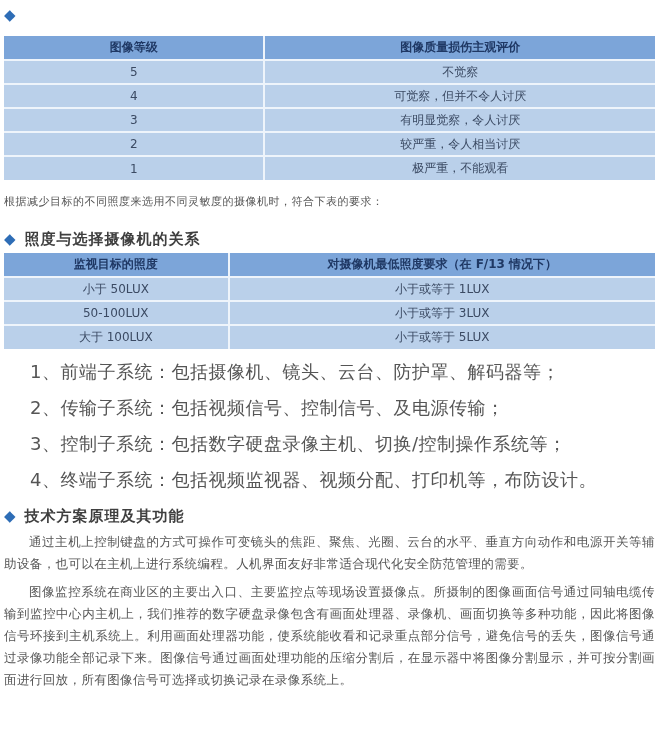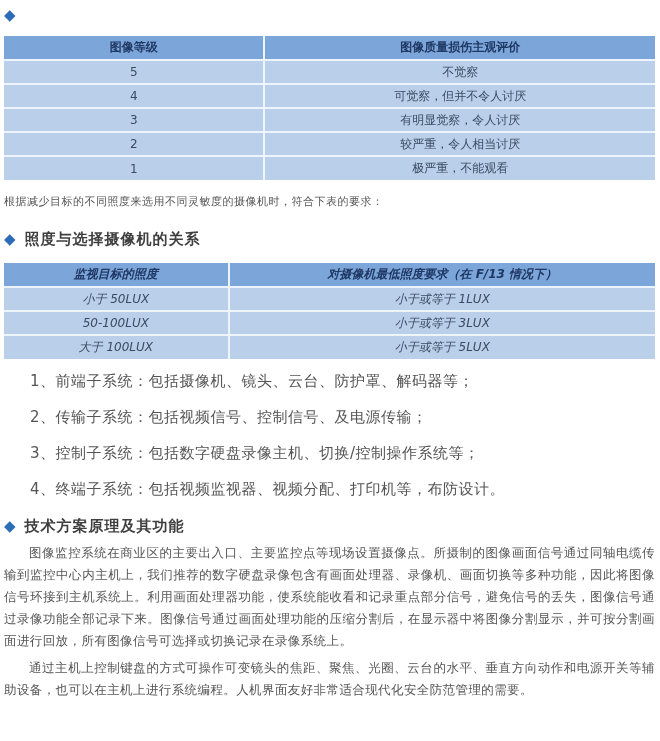--- a/index.html
+++ b/index.html
@@ -47,35 +47,35 @@
   table.data-table tr.head td{
     background:var(--header-bg);
     color:var(--header-text);
     font-weight:600;
   }
   table.data-table tr.body-row td{
     background:var(--row-bg);
     color:var(--row-text);
   }
   #table1{margin-top:13px;}
-  #table2{margin-top:14px;font-style:italic;}
+  #table2{margin-top:4px;}
   #table1 td.col1{width:40%;}
   #table2 td.col1{width:34.5%;}
 
   .plain-text{
     font-size:11px;color:var(--body-text);
     letter-spacing:.5px;
   }
   .after-table1{margin-top:14px;}
   .heading-2{margin-top:21px;}
   .system-intro{margin-top:16px;}
 
   ul.subsystem-list{list-style:none;margin-top:14px;}
   ul.subsystem-list li{
-    font-size:15px;color:var(--body-text);
+    font-size:18px;color:var(--body-text);
     padding-left:26px;letter-spacing:.5px;
     margin-top:19px;line-height:17px;
   }
   ul.subsystem-list li:first-child{margin-top:0;}
 
   .heading-3{margin-top:19px;}
   .tech-para{
     margin-top:6px;
     font-size:12.5px;line-height:22px;
     text-indent:2em;color:var(--body-text);
@@ -155,16 +155,16 @@
     <li>2、传输子系统：包括视频信号、控制信号、及电源传输；</li>
     <li>3、控制子系统：包括数字硬盘录像主机、切换/控制操作系统等；</li>
     <li>4、终端子系统：包括视频监视器、视频分配、打印机等，布防设计。</li>
   </ul>
 
   <div class="section-heading heading-3">
     <span class="diamond">◆</span>
     <span>技术方案原理及其功能</span>
   </div>
 
+  <p class="tech-para second">通过主机上控制键盘的方式可操作可变镜头的焦距、聚焦、光圈、云台的水平、垂直方向动作和电源开关等辅助设备，也可以在主机上进行系统编程。人机界面友好非常适合现代化安全防范管理的需要。</p>
   <p class="tech-para">图像监控系统在商业区的主要出入口、主要监控点等现场设置摄像点。所摄制的图像画面信号通过同轴电缆传输到监控中心内主机上，我们推荐的数字硬盘录像包含有画面处理器、录像机、画面切换等多种功能，因此将图像信号环接到主机系统上。利用画面处理器功能，使系统能收看和记录重点部分信号，避免信号的丢失，图像信号通过录像功能全部记录下来。图像信号通过画面处理功能的压缩分割后，在显示器中将图像分割显示，并可按分割画面进行回放，所有图像信号可选择或切换记录在录像系统上。</p>
-  <p class="tech-para second">通过主机上控制键盘的方式可操作可变镜头的焦距、聚焦、光圈、云台的水平、垂直方向动作和电源开关等辅助设备，也可以在主机上进行系统编程。人机界面友好非常适合现代化安全防范管理的需要。</p>
 
 </div>
 
 </body></html>

